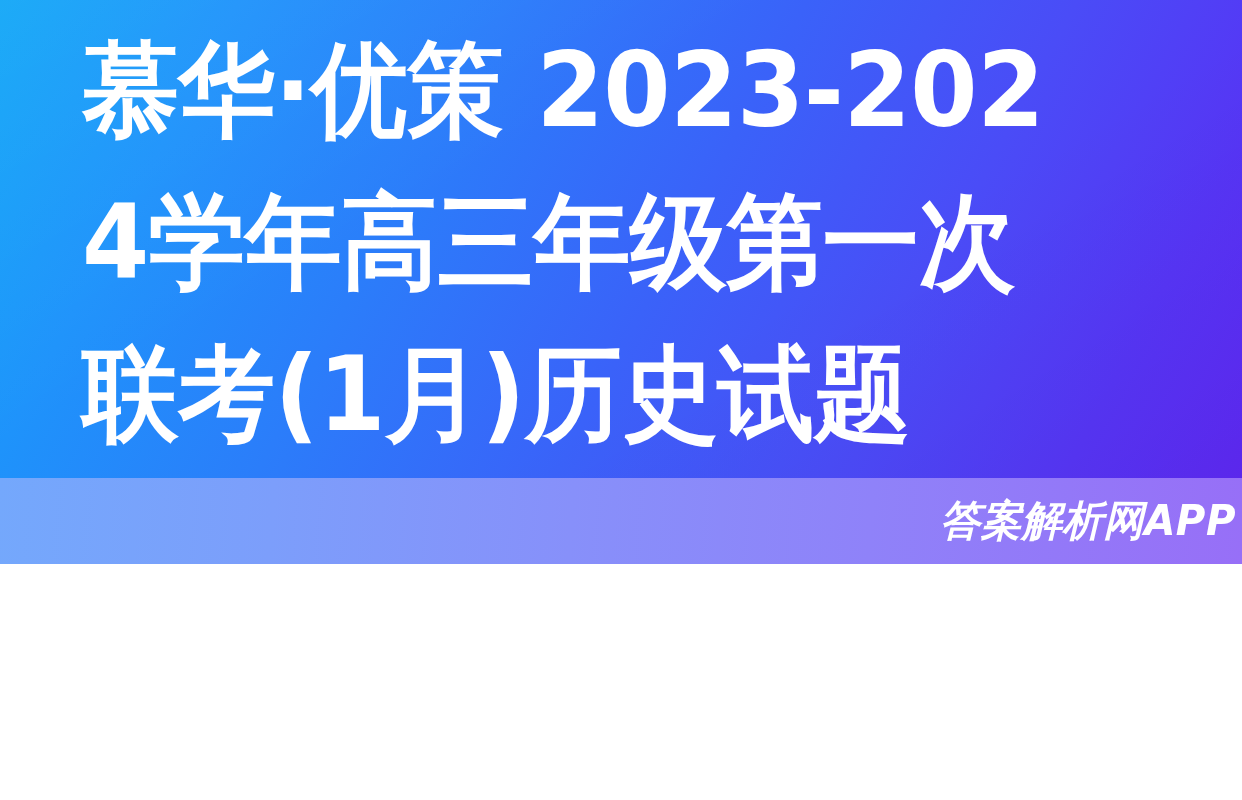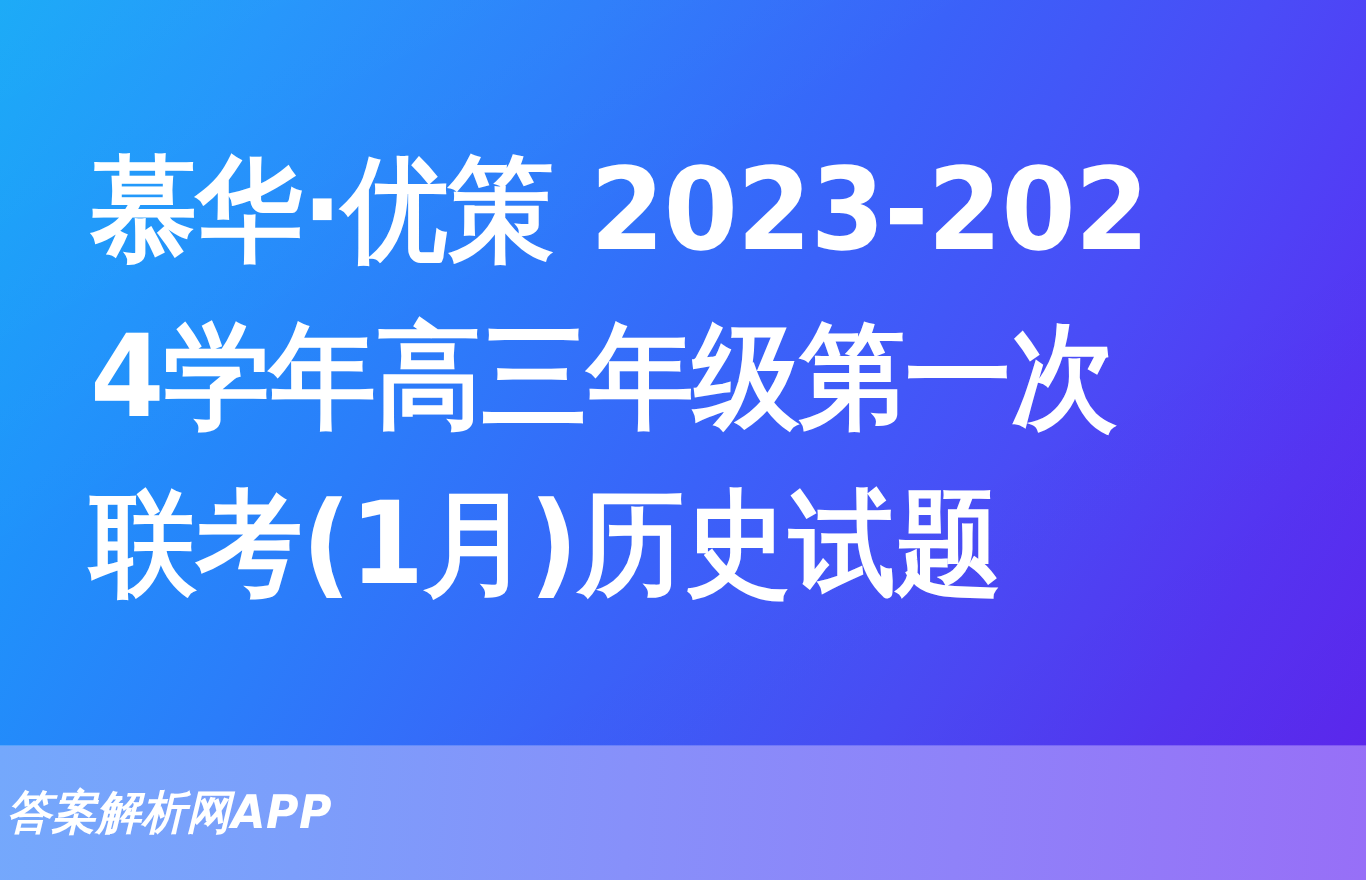--- a/index.html
+++ b/index.html
@@ -11,21 +11,21 @@
   }
 
   body {
     font-family: "Liberation Sans", "DejaVu Sans", sans-serif;
     background: #ffffff;
   }
 
   #poster {
     position: relative;
     width: 1242px;
-    height: 800px;
+    height: 564px;
     overflow: hidden;
     display: flex;
     flex-direction: column;
   }
 
   
   #hero {
     position: relative;
     width: 1242px;
     height: 678px;
@@ -85,21 +85,21 @@
     width: 1242px;
     height: 122px;
     background: linear-gradient(94deg,
         #74A8FC 0%,
         #7C9EFB 22%,
         #8790FA 46%,
         #8F82F9 70%,
         #976FF7 100%);
     display: flex;
     align-items: center;
-    justify-content: flex-start;
+    justify-content: flex-end;
     overflow: hidden;
   }
 
   #watermark {
     color: #ffffff;
     font-family: "DejaVu Sans", "Liberation Sans", sans-serif;
     font-size: 42px;
     font-weight: 700;
     letter-spacing: 0.5px;
     font-style: italic;

